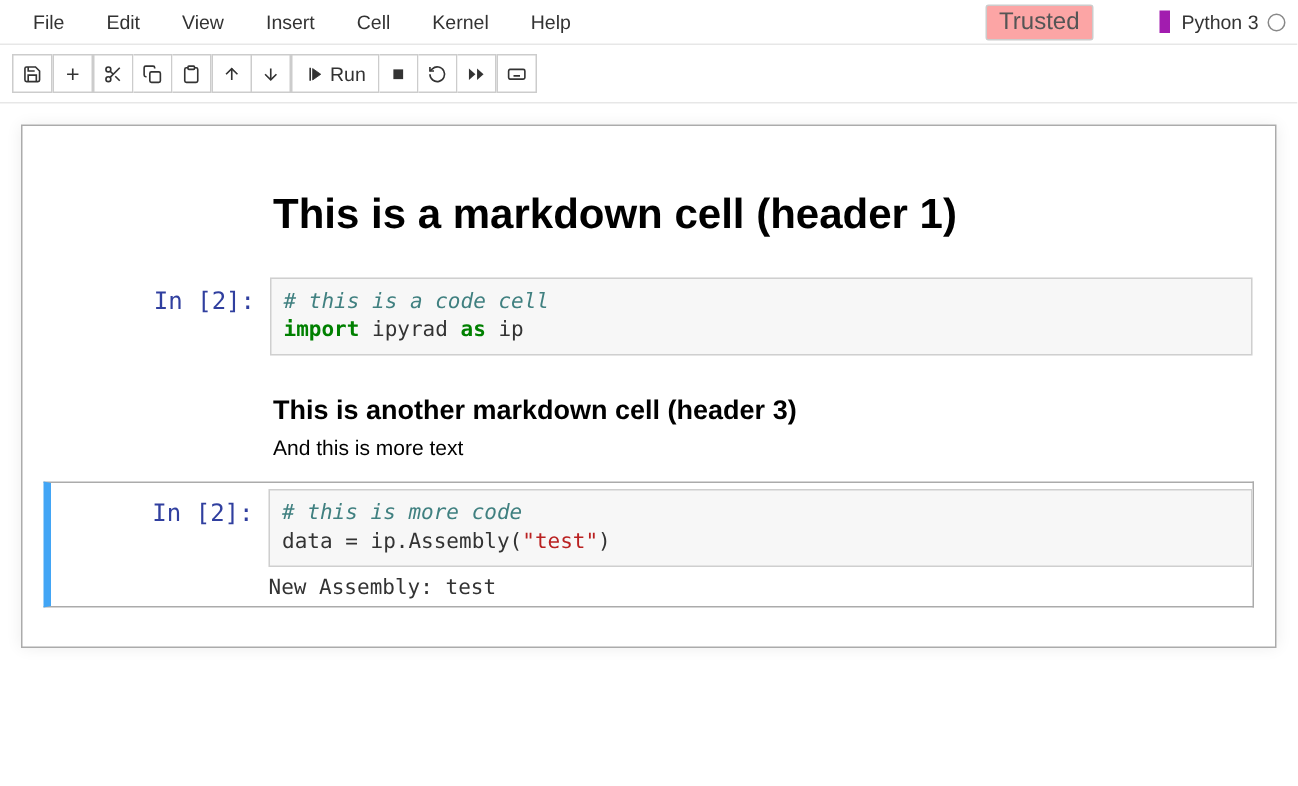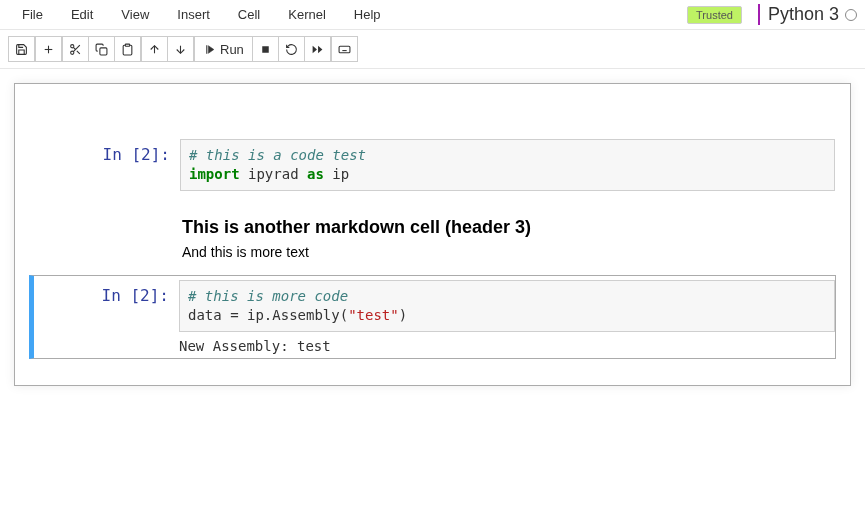--- a/index.html
+++ b/index.html
@@ -1,21 +1,21 @@
 <!DOCTYPE html>
 <html><head>
 <meta charset="utf-8">
 <style>
 * { box-sizing: border-box; margin: 0; padding: 0; }
 body { font-family: "Helvetica Neue", Helvetica, Arial, sans-serif; font-size: 13px; background: #fff; color: #333; width: 865px; }
 .menubar { display: flex; align-items: center; border-bottom: 1px solid #e7e7e7; height: 30px; padding: 0 8px; }
 .menubar .menu { padding: 4px 14px; cursor: pointer; font-size: 13px; color: #333; }
 .menubar .spacer { flex: 1; }
-.trusted { font-size: 11px; color: #555; border: 1px solid #ccc; padding: 2px 8px; border-radius: 2px; margin-right: 16px; background:#bef264; }
-.kernel { font-size: 18px; color: #333; border-left: 2px solid #a21caf; padding-left: 8px; display: flex; align-items: center; gap: 6px; }
+.trusted { font-size: 16px; color: #555; border: 1px solid #ccc; padding: 2px 8px; border-radius: 2px; margin-right: 16px; background:#fca5a5; }
+.kernel { font-size: 13px; color: #333; border-left: 7px solid #a21caf; padding-left: 8px; display: flex; align-items: center; gap: 6px; margin-left: 28px; }
 .k-circle { width: 12px; height: 12px; border: 1px solid #888; border-radius: 50%; }
 .toolbar { display: flex; align-items: center; padding: 6px 8px; border-bottom: 1px solid #e7e7e7; gap: 0; }
 .btngroup { display: flex; }
 .btn { border: 1px solid #ccc; background: #fff; height: 26px; min-width: 26px; padding: 0 6px; display: flex; align-items: center; justify-content: center; cursor: pointer; font-size: 13px; color: #333; }
 .btngroup .btn + .btn { border-left: none; }
 .btn svg { width: 13px; height: 13px; display: block; }
 .runbtn { padding: 0 8px; gap: 4px; }
 .select { height: 26px; border: 1px solid #ccc; font-size: 13px; padding: 0 4px; width: 110px; background: #fdfdfd; }
 .notebook-wrap { padding: 14px; }
 .notebook { background: #fff; border: 1px solid #ababab; box-shadow: 0 0 10px rgba(0,0,0,0.08); padding: 28px 14px 20px 14px; }
@@ -146,26 +146,29 @@
         </svg>
     </div>
   </div>
 </div>
 
 <div class="notebook-wrap">
   <div class="notebook">
 
     <div class="cell">
       <div class="prompt-col"></div>
+      <div class="cell-body md-body">
+        <h1>This is a markdown cell (header 1)</h1>
+      </div>
     </div>
 
     <div class="cell">
       <div class="prompt-col">In [2]:</div>
       <div class="cell-body">
-        <div class="input-area"><span class="tok-cm"># this is a code test</span>
+        <div class="input-area"><span class="tok-cm"># this is a code cell</span>
 <span class="tok-kw">import</span><span> ipyrad </span><span class="tok-kw">as</span><span> ip</span></div>
       </div>
     </div>
 
     <div class="cell">
       <div class="prompt-col"></div>
       <div class="cell-body md-body">
         <h3>This is another markdown cell (header 3)</h3>
         <p>And this is more text</p>
       </div>

